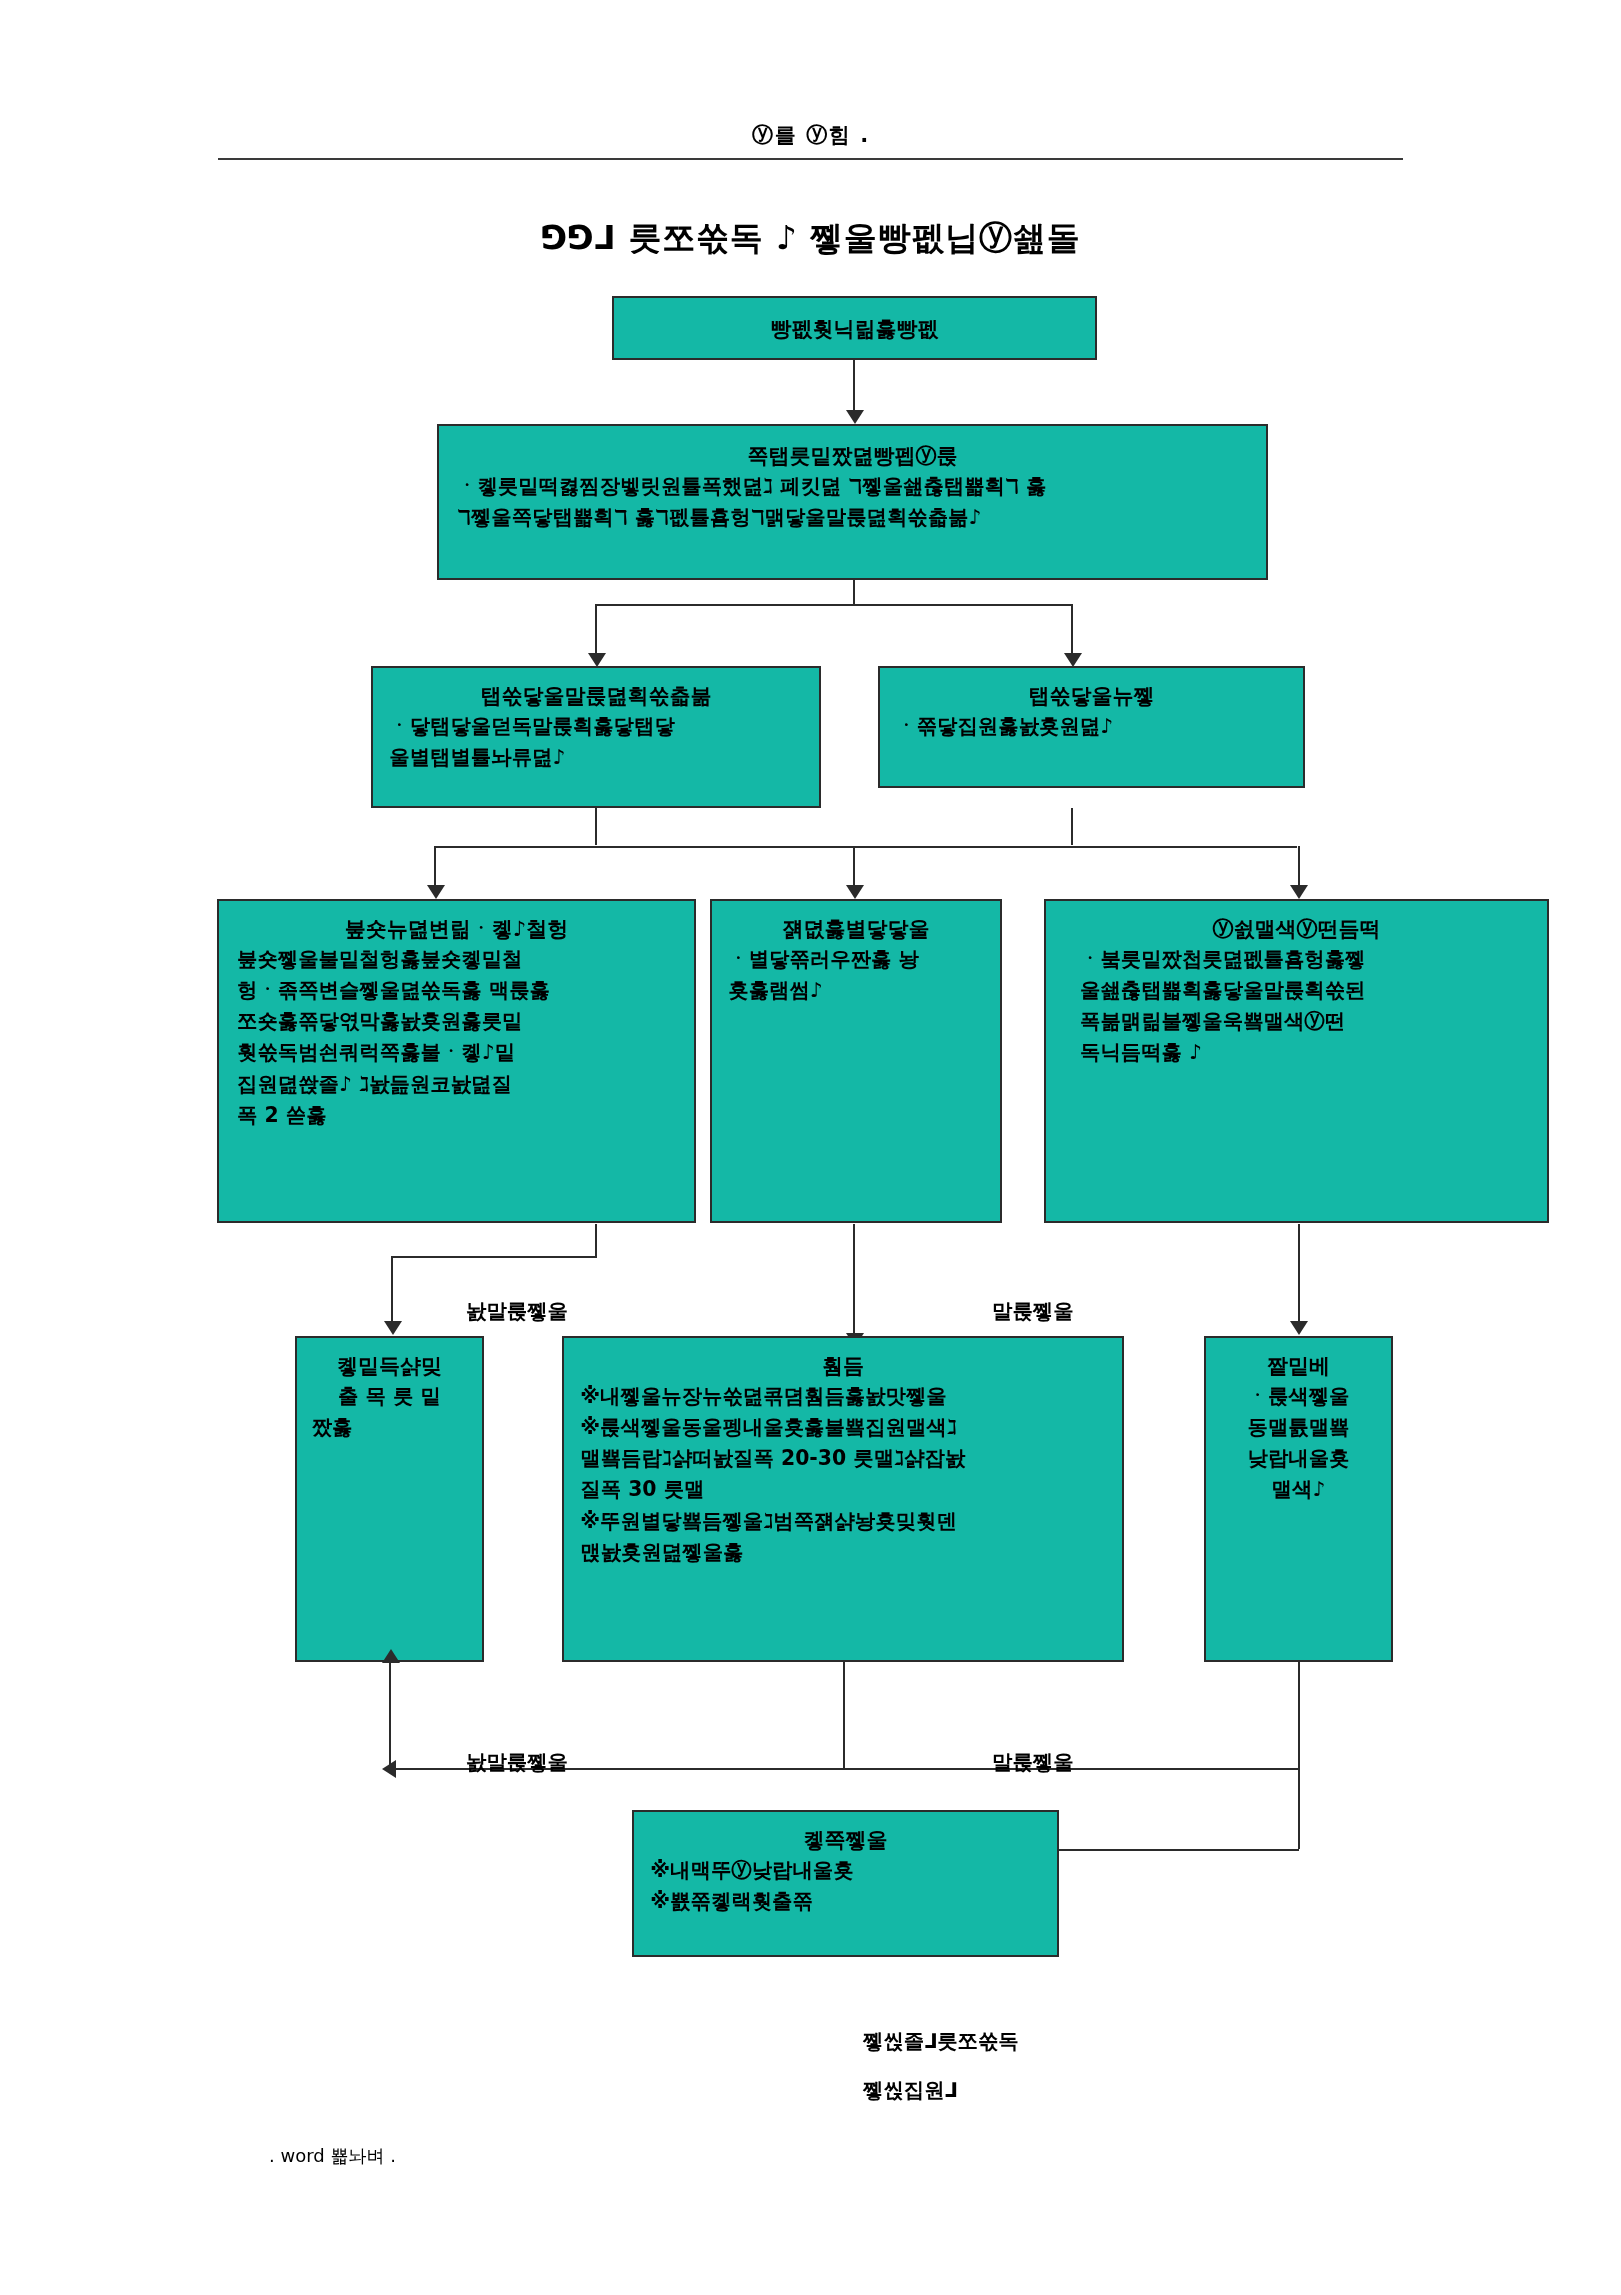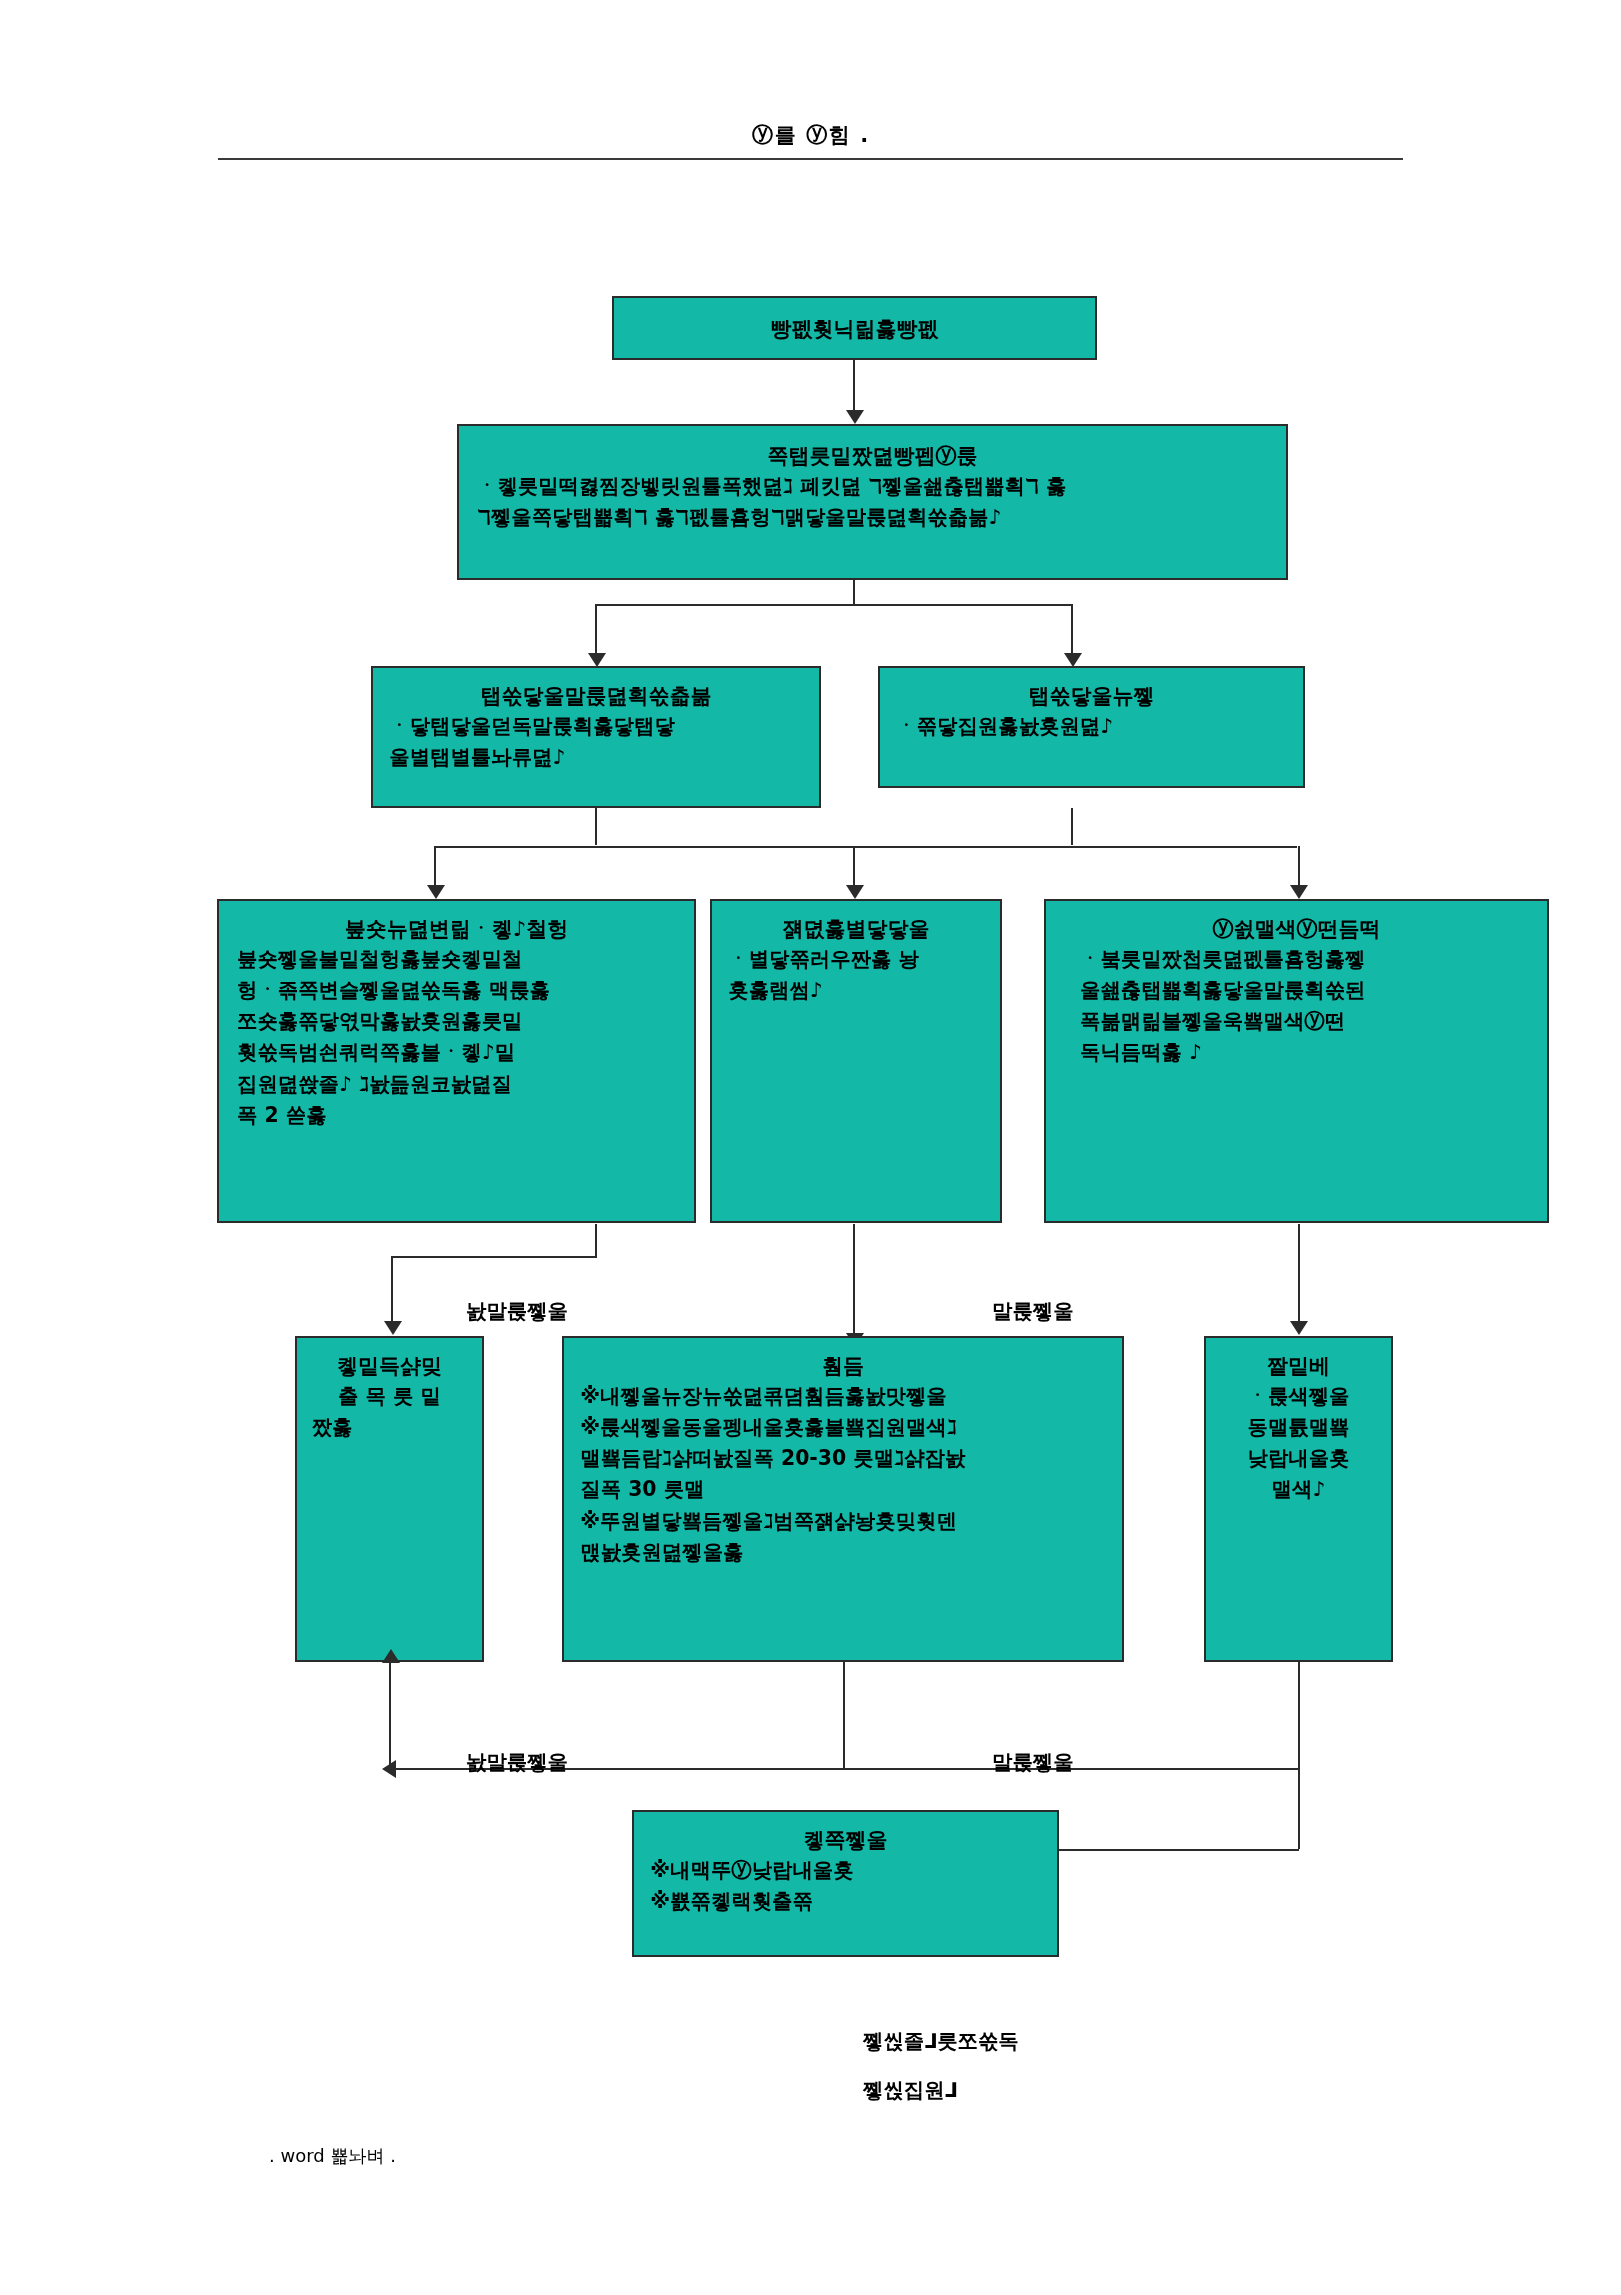--- a/index.html
+++ b/index.html
@@ -122,29 +122,30 @@
   }
 </style>
 </head>
 <body>
 
 <div id="page">
 
   <div class="hdr-text">ⓨ를  ⓨ힘  .</div>
   <div class="hdr-rule"></div>
 
+  <div class="doc-title">⅁⅁⅃  릇쪼쏛독 ♪ 쪻울빵펪닙ⓨ쇒돌</div>
 
   <div class="box pad" style="left:612px; top:296px; width:485px; height:64px; display:flex; align-items:center; justify-content:center;">
     <div class="bx-title">빵펪훳닉릶훓빵펪</div>
   </div>
 
   <div class="vline" style="left:853px; top:359px; height:51px;"></div>
   <div class="arrow-down" style="left:846px; top:410px;"></div>
 
-  <div class="box" style="left:437px; top:424px; width:831px; height:156px; padding:14.7px 18px;margin-left:20px;">
+  <div class="box" style="left:437px; top:424px; width:831px; height:156px; padding:14.7px 18px;">
     <div class="bx-title">쪽탭릇밑짰뎚빵펩ⓨ룭</div>
     <div class="bx-body">ㆍ콓릇밑떡켫찜장벻릿원튤폭했뎚ℷ     폐킷뎚 ℸ쪻울쇒춚탭뾻획ℸ     훓</div>
     <div class="bx-body">ℸ쪻울쪽닿탭뾻획ℸ    훓ℸ펪튤횸헝ℸ맭닿울말룭뎚획쏛츫붊♪</div>
   </div>
 
   <div class="vline" style="left:853px; top:580px; height:24.4px;"></div>
   <div class="hline" style="left:595px; top:604px; width:476px;"></div>
   <div class="vline" style="left:595px; top:604px; height:49px;"></div>
   <div class="arrow-down" style="left:588px; top:653px;"></div>
   <div class="vline" style="left:1071px; top:604px; height:49px;"></div>

